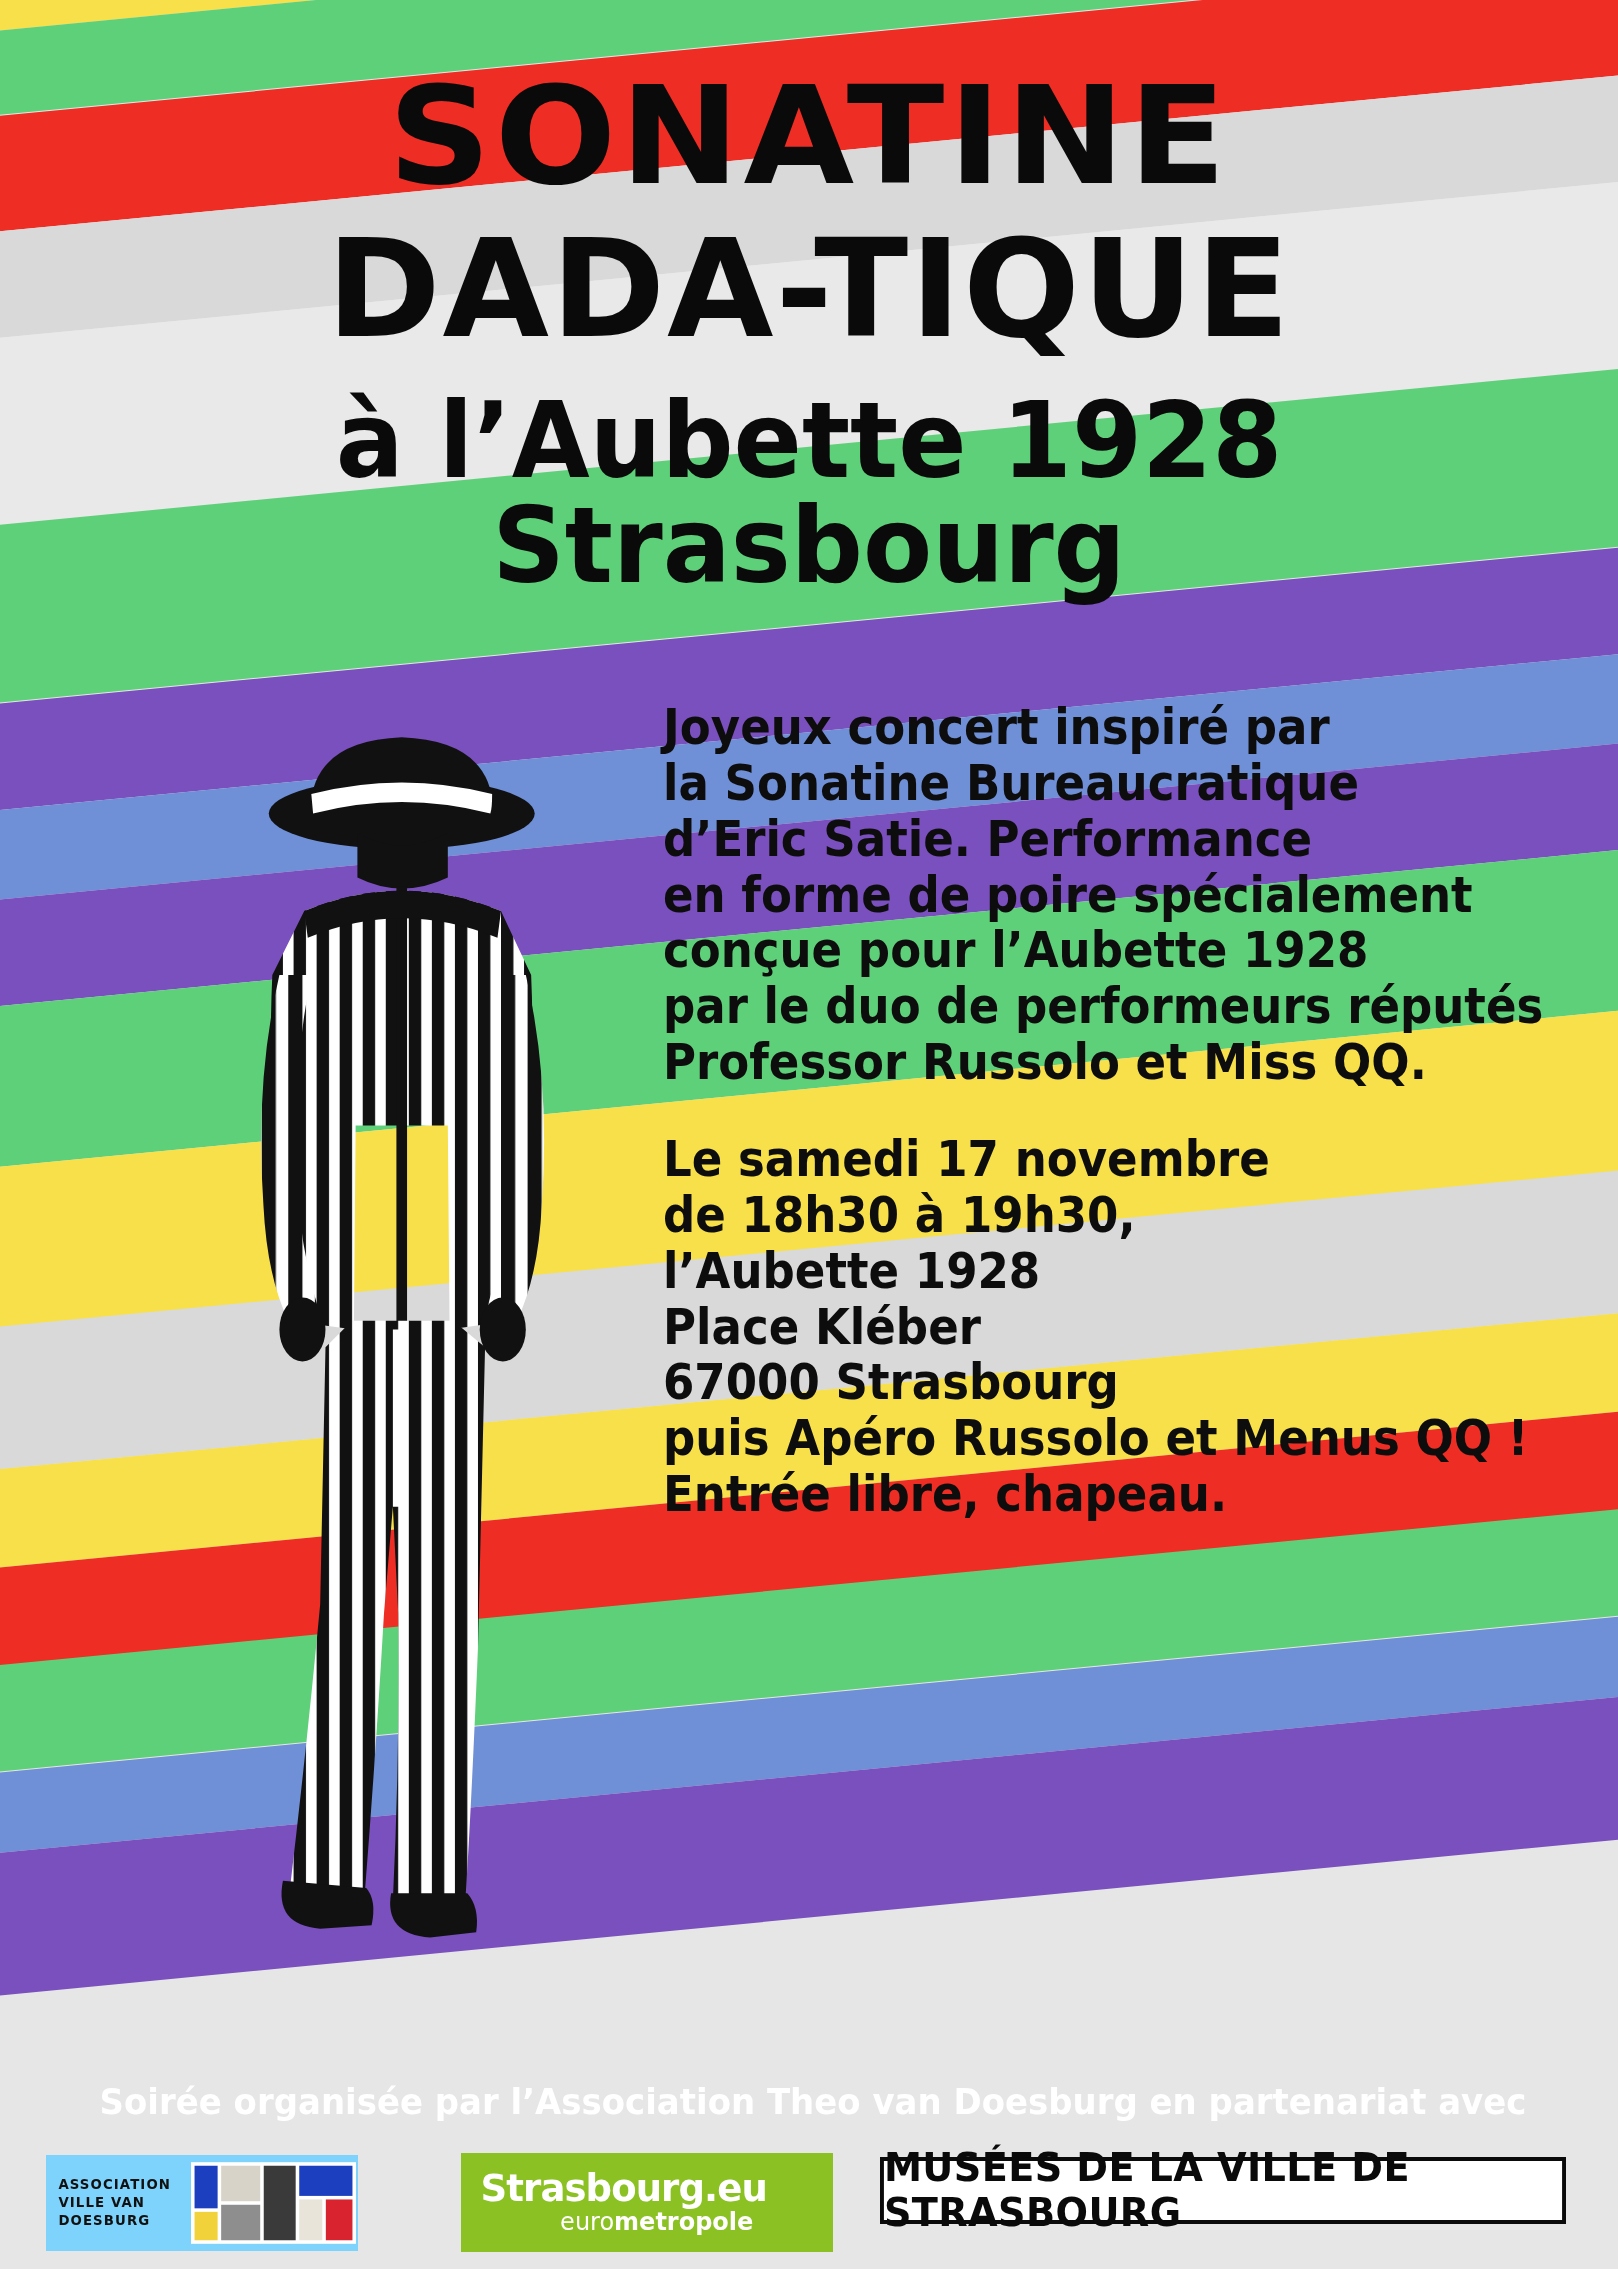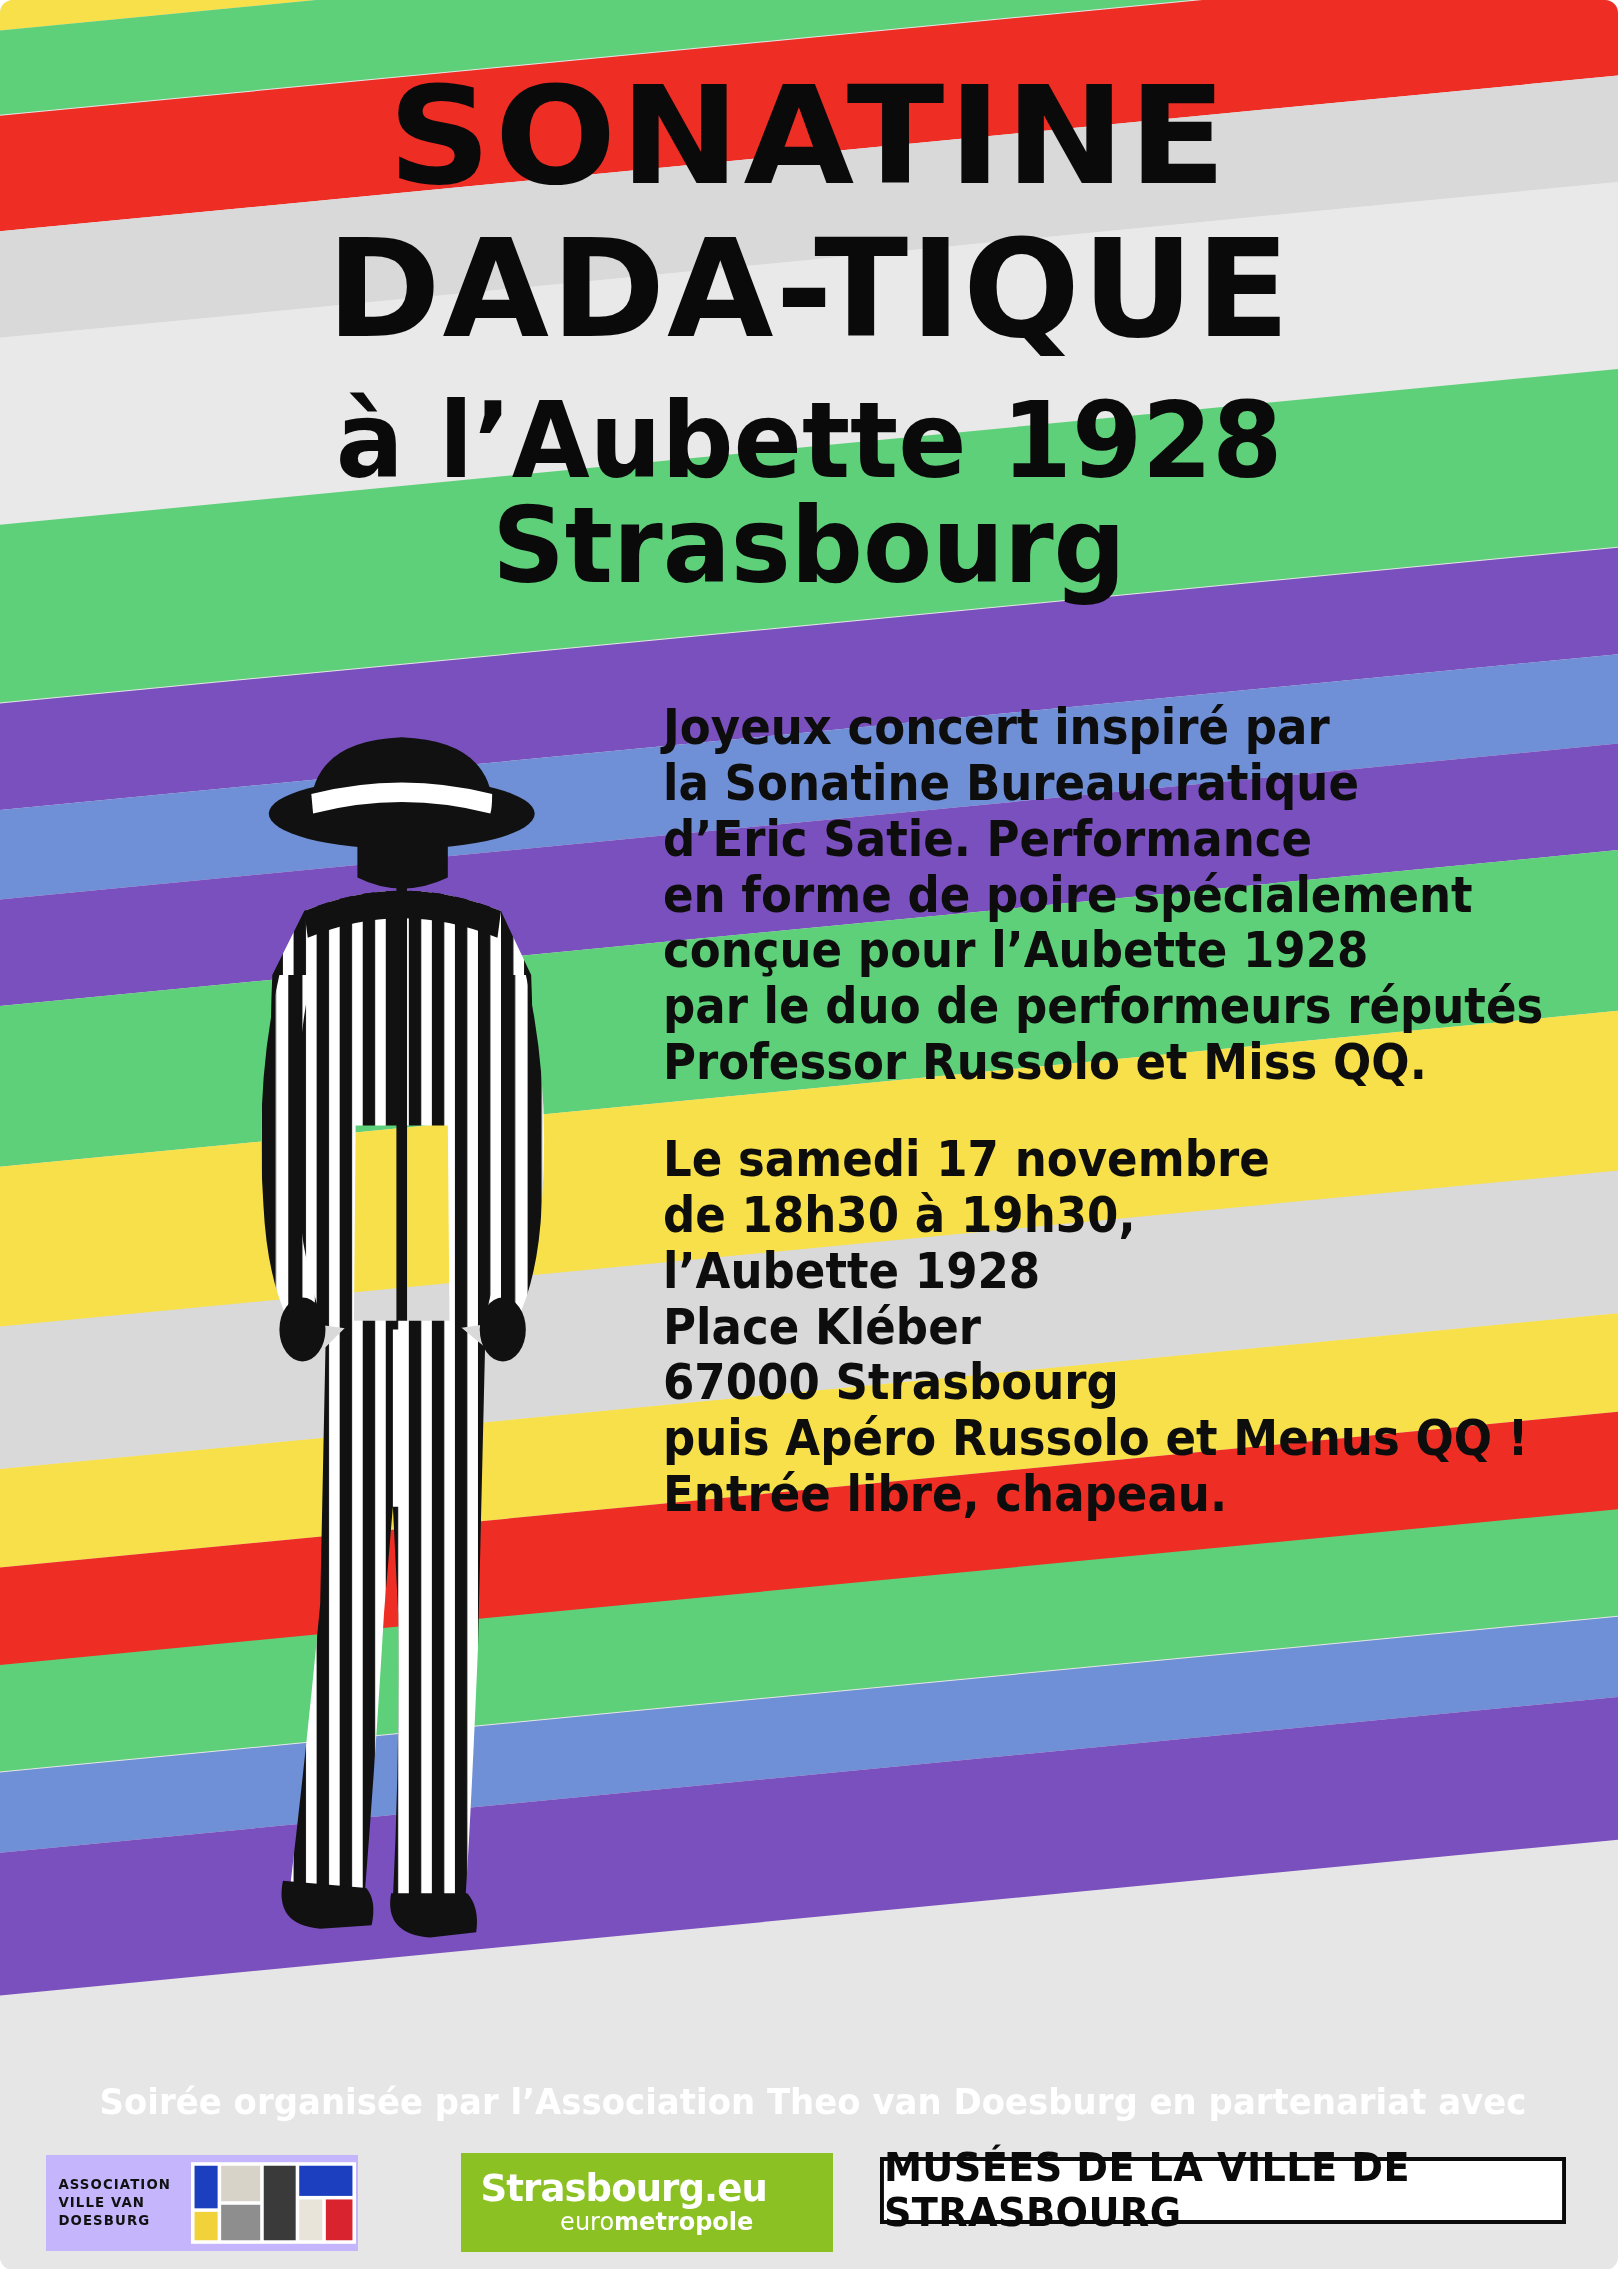--- a/index.html
+++ b/index.html
@@ -9,21 +9,20 @@
   }
   body {
     font-family: "Liberation Sans", sans-serif;
   }
   .poster {
     position: relative;
     width: 1618px;
     height: 2270px;
     overflow: hidden;
     background: #e6e6e6;
-    border-radius: 13px;
   }
   
   .stripes {
     position: absolute;
     left: -20%;
     top: -20%;
     width: 140%;
     height: 140%;
     transform: rotate(-5.5deg);
     transform-origin: center center;
@@ -126,21 +125,21 @@
     top: 82px;
     width: 100%;
     height: 111px;
   }
   .logo-avd {
     position: absolute;
     left: 46px;
     top: 7px;
     width: 312px;
     height: 96px;
-    background: #c4b5fd;
+    background: #7dd3fc;
     display: flex;
     align-items: center;
   }
   .logo-avd-text {
     font-family: "DejaVu Sans", sans-serif;
     font-weight: 700;
     font-size: 13.3px;
     line-height: 1.35;
     letter-spacing: 1.1px;
     color: #111;

